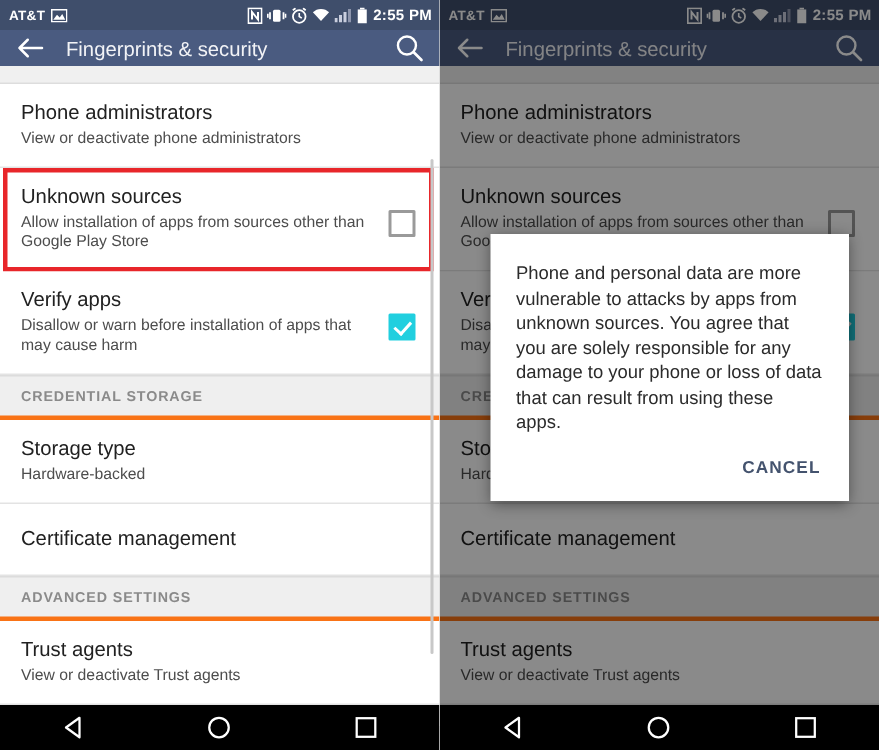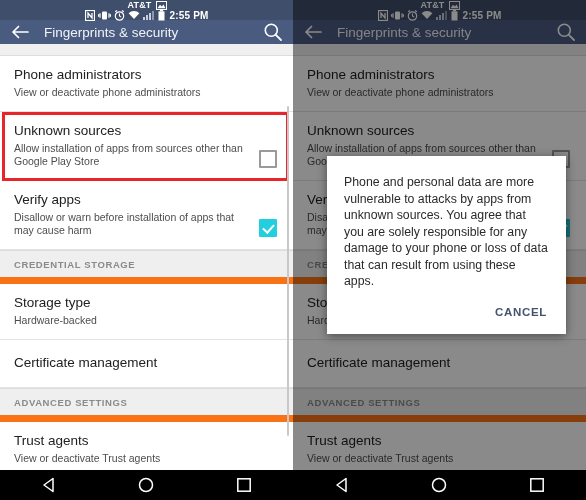--- a/index.html
+++ b/index.html
@@ -11,21 +11,21 @@
   }
   .screens{position:relative;width:586px;height:500px;display:flex;}
   .phone{position:relative;width:293px;height:500px;overflow:hidden;background:#ffffff;}
   .phone + .phone{border-left:0;}
 
   
   .statusbar{
     height:20px;background:#3f4e6b;color:#ffffff;
     display:flex;align-items:center;justify-content:space-between;
     padding:0 5px 0 6px;box-sizing:border-box;
-    font-size:9px;font-weight:bold;letter-spacing:.2px;flex-direction:column;
+    font-size:9px;font-weight:bold;letter-spacing:.2px;
   }
   .sb-left{display:flex;align-items:center;gap:4px;}
   .sb-right{display:flex;gap:3px;}
   .sb-time{font-size:10px;font-weight:bold;margin-left:1px;}
   .ico{display:inline-block;line-height:1;}
   .ico svg{display:block;}
 
   
   .appbar{
     height:24px;background:#4a5b80;color:#ffffff;
@@ -38,27 +38,27 @@
   }
   .search-ico{width:20px;height:20px;flex:0 0 auto;}
 
   
   .content{position:relative;height:440px;background:#ffffff;overflow:hidden;}
   .gap{height:11px;background:#f0f0f0;border-bottom:1px solid #dddddd;}
   .row{
     position:relative;background:#ffffff;
     padding:11px 14px 12px 14px;box-sizing:border-box;
     border-bottom:1px solid #e3e3e3;
-    display:flex;align-items:flex-end;
+    display:flex;align-items:center;
   }
   .row-text{flex:1;min-width:0;}
   .row-title{font-size:13.5px;color:#212121;line-height:16px;}
   .row-sub{font-size:10.5px;color:#4d4d4d;line-height:13px;margin-top:3px;}
   .section{
-    background:#efefef;border-bottom:7px solid #f97316;border-top:1px solid #dcdcdc;
+    background:#efefef;border-bottom:3px solid #f97316;border-top:1px solid #dcdcdc;
     padding:8px 14px 7px 14px;box-sizing:border-box;
     font-size:9.5px;letter-spacing:.6px;color:#8a8a8a;font-weight:bold;
   }
   .cb{
     width:18px;height:18px;flex:0 0 auto;margin:7px 2px 0 10px;
     box-sizing:border-box;border:2px solid #9a9a9a;background:#ffffff;border-radius:1px;
   }
   .cb.on{background:#21cfdf;border-color:#21cfdf;position:relative;}
   .cb.on:after{
     content:"";position:absolute;left:4px;top:1px;width:5px;height:9px;

